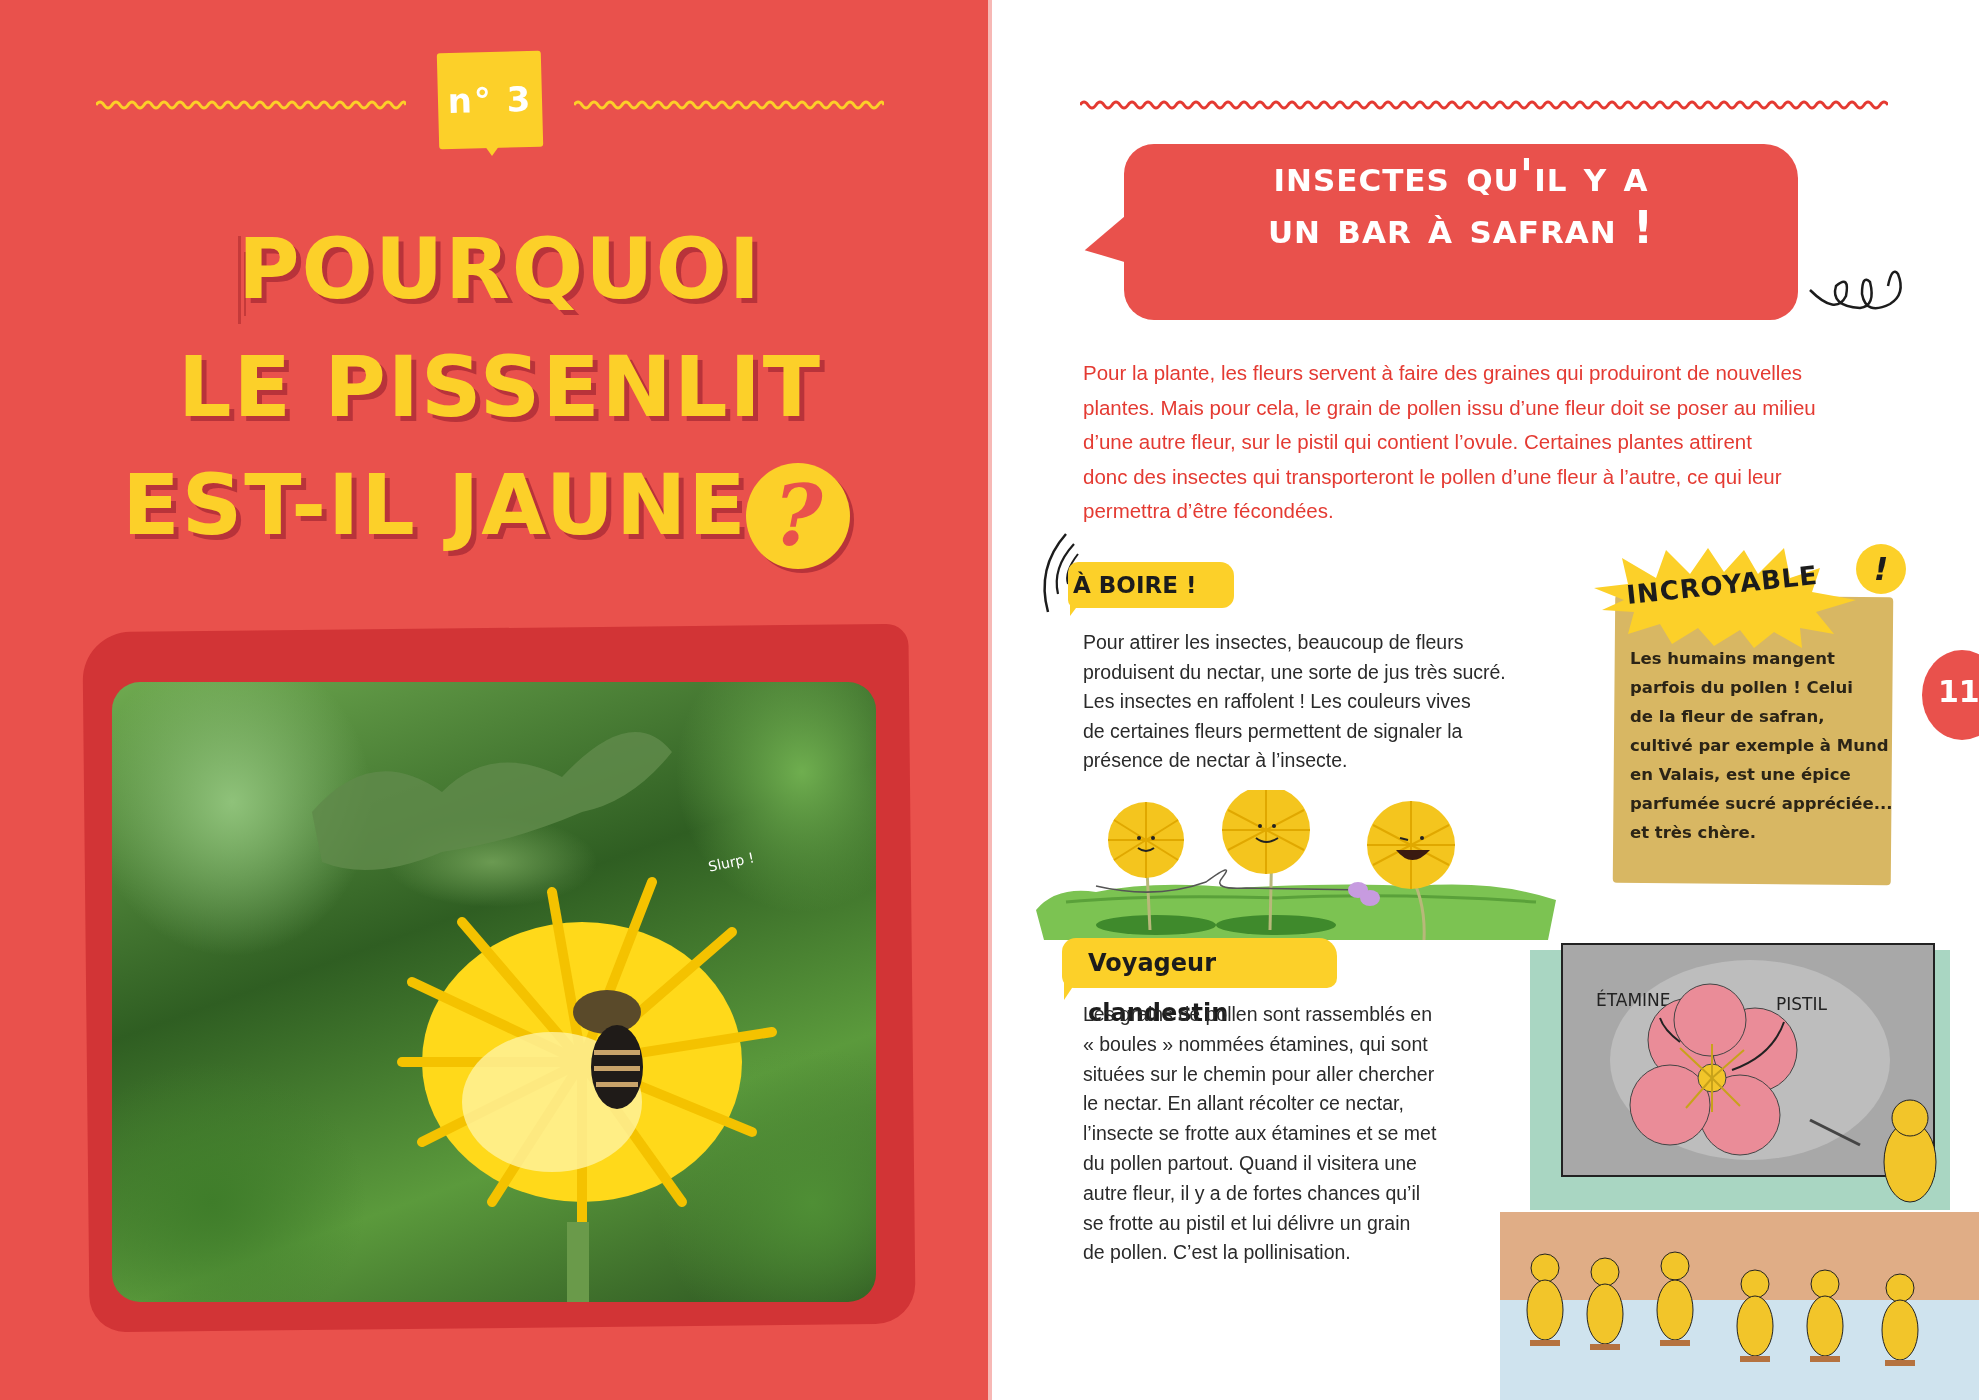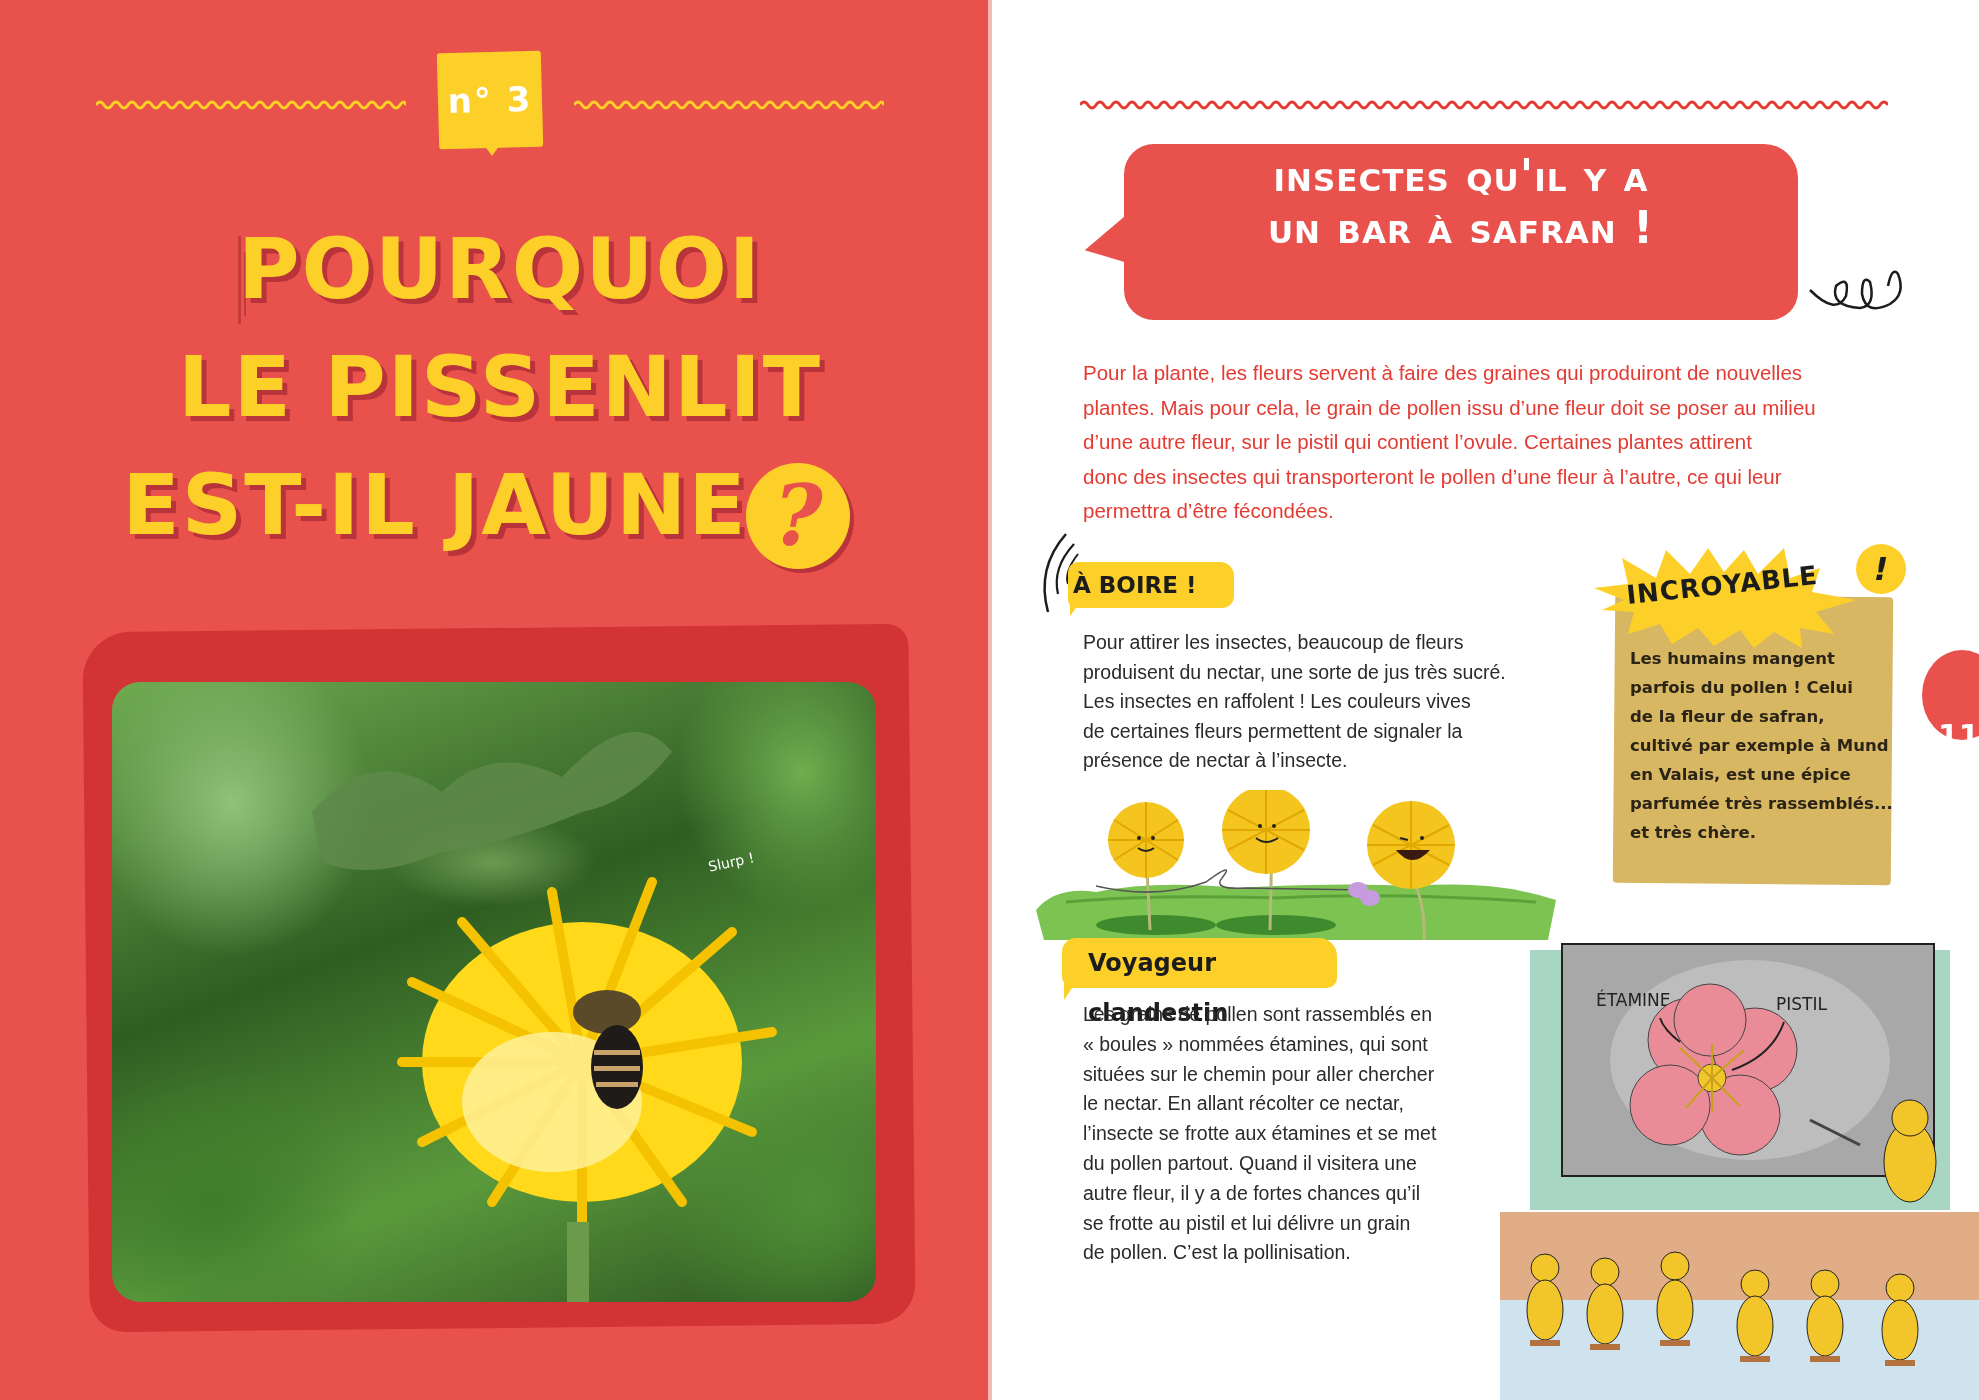--- a/index.html
+++ b/index.html
@@ -69,21 +69,21 @@
 
   .incroyable-box { position: absolute; left: 1614px; top: 596px; width: 278px; height: 288px; background: #d8b763; border-radius: 4px; transform: rotate(0.5deg); }
   .incroyable-burst { position: absolute; left: 1594px; top: 548px; width: 270px; height: 100px; }
   .incroyable-label { position: absolute; left: 1626px; top: 570px; color: #1c1c1c; font-family: "DejaVu Sans", sans-serif; font-weight: bold; font-size: 26px; transform: rotate(-6deg); letter-spacing: 1px; }
   .exclam-circle { position: absolute; left: 1856px; top: 544px; width: 50px; height: 50px; border-radius: 50%; background: #fcd029; display: flex; align-items: center; justify-content: center; }
   .exclam-circle span { color: #1c1c1c; font-family: "DejaVu Sans", sans-serif; font-weight: bold; font-size: 32px; font-style: italic; }
   .incroyable-text { position: absolute; left: 1630px; top: 644px; color: #2b2416; font-family: "DejaVu Sans", sans-serif; font-weight: bold; font-size: 16.5px; line-height: 29px; }
   .incroyable-text .line { display: block; white-space: nowrap; }
 
   .page-num { position: absolute; left: 1922px; top: 650px; width: 80px; height: 90px; border-radius: 50%; background: #e9514c; }
-  .page-num span { position: absolute; left: 16px; top: 24px; color: #ffffff; font-family: "DejaVu Sans", sans-serif; font-weight: bold; font-size: 30px; margin-top: 44px; }
+  .page-num span { position: absolute; left: 16px; top: 24px; color: #ffffff; font-family: "DejaVu Sans", sans-serif; font-weight: bold; font-size: 30px; }
 
   .classroom { position: absolute; left: 1500px; top: 930px; width: 479px; height: 470px; }
 </style>
 </head>
 <body>
 
 <div class="left-page">
   <div class="wavy" style="left:96px; top:98px; width:310px;">
     <svg viewBox="0 0 310 14" preserveAspectRatio="none">
         <path d="M0 7 Q4 1 8 7 T16 7 T24 7 T32 7 T40 7 T48 7 T56 7 T64 7 T72 7 T80 7 T88 7 T96 7 T104 7 T112 7 T120 7 T128 7 T136 7 T144 7 T152 7 T160 7 T168 7 T176 7 T184 7 T192 7 T200 7 T208 7 T216 7 T224 7 T232 7 T240 7 T248 7 T256 7 T264 7 T272 7 T280 7 T288 7 T296 7 T304 7 T310 7" fill="none" stroke="#fcd029" stroke-width="3"></path>
@@ -246,21 +246,21 @@
 <div class="incroyable-label">INCROYABLE</div>
 <div class="exclam-circle">
   <span>!</span>
 </div>
 <p class="incroyable-text">
   <span class="line">Les humains mangent</span>
   <span class="line">parfois du pollen ! Celui</span>
   <span class="line">de la fleur de safran,</span>
   <span class="line">cultivé par exemple à Mund</span>
   <span class="line">en Valais, est une épice</span>
-  <span class="line">parfumée très rassemblés...</span>
+  <span class="line">parfumée sucré appréciée...</span>
   <span class="line">et très chère.</span>
 </p>
 
 <div class="page-num">
   <span>11</span>
 </div>
 
 <svg class="classroom" viewBox="0 0 479 470">
   <rect x="30" y="20" width="420" height="260" fill="#a9d6c2"></rect>
   <rect x="62" y="14" width="372" height="232" fill="#a8a8a8" stroke="#222" stroke-width="2"></rect>

